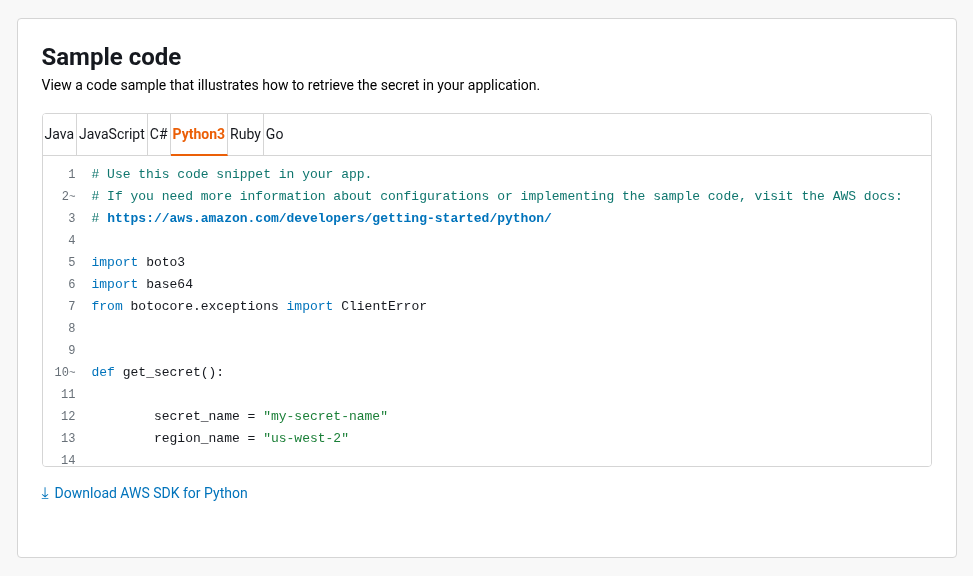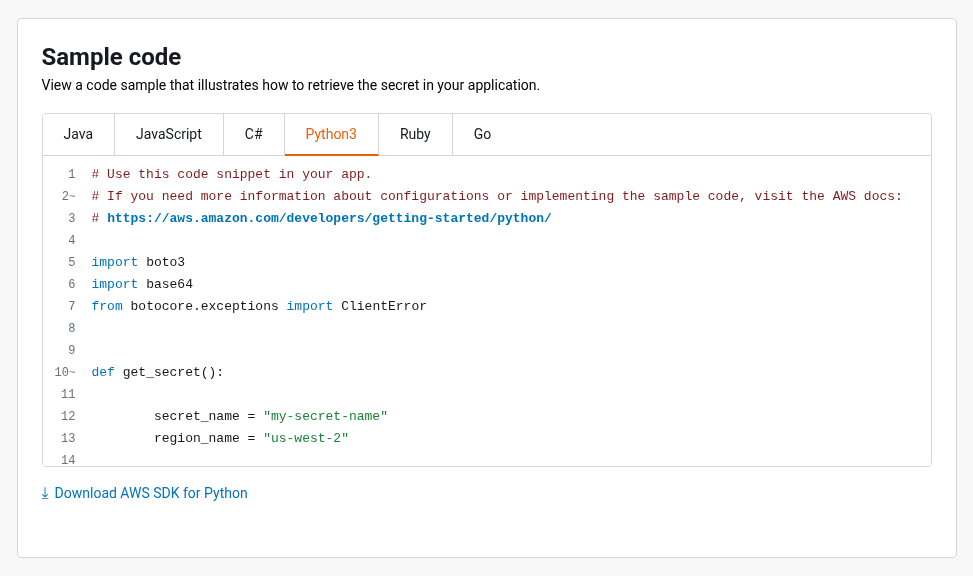--- a/index.html
+++ b/index.html
@@ -35,36 +35,36 @@
       border: 1px solid #d5d5d5;
       border-radius: 4px;
       overflow: hidden;
     }
     .tabs {
       display: flex;
       border-bottom: 1px solid #d5d5d5;
       background: #fff;
     }
     .tab {
-      padding: 12px 21px;
+      padding: 12px 2px;
       font-size: 14px;
       color: #16191f;
       cursor: pointer;
       border-right: 1px solid #d5d5d5;
       user-select: none;
       background: #fff;
     }
     .tab:last-child {
       border-right: none;
     }
     .tab.active {
       color: #eb5f07;
       border-bottom: 2px solid #eb5f07;
       margin-bottom: -1px;
-      font-weight: 400;
+      font-weight: 700;
     }
     .code-body {
       background: #fff;
       overflow-y: auto;
       overflow-x: auto;
       max-height: 310px;
       position: relative;
     }
     .code-body::-webkit-scrollbar {
       width: 8px;
@@ -101,21 +101,21 @@
     .line-content {
       display: table-cell;
       padding: 0 12px 0 4px;
       white-space: pre;
       color: #16191f;
     }
     .kw-import { color: #0073bb; }
     .kw-from { color: #0073bb; }
     .kw-def { color: #0073bb; }
     .str-val { color: #1a7f37; }
-    .comment { color: #7f1d1d; font-style: normal; text-align: right; }
+    .comment { color: #0f766e; font-style: normal; text-align: right; }
     .url-comment { color: #0073bb; font-weight: bold; }
     .collapse-indicator {
       color: #687078;
       font-size: 11px;
     }
     .download-section {
       margin-top: 16px;
       display: flex;
       align-items: center;
       gap: 6px;

